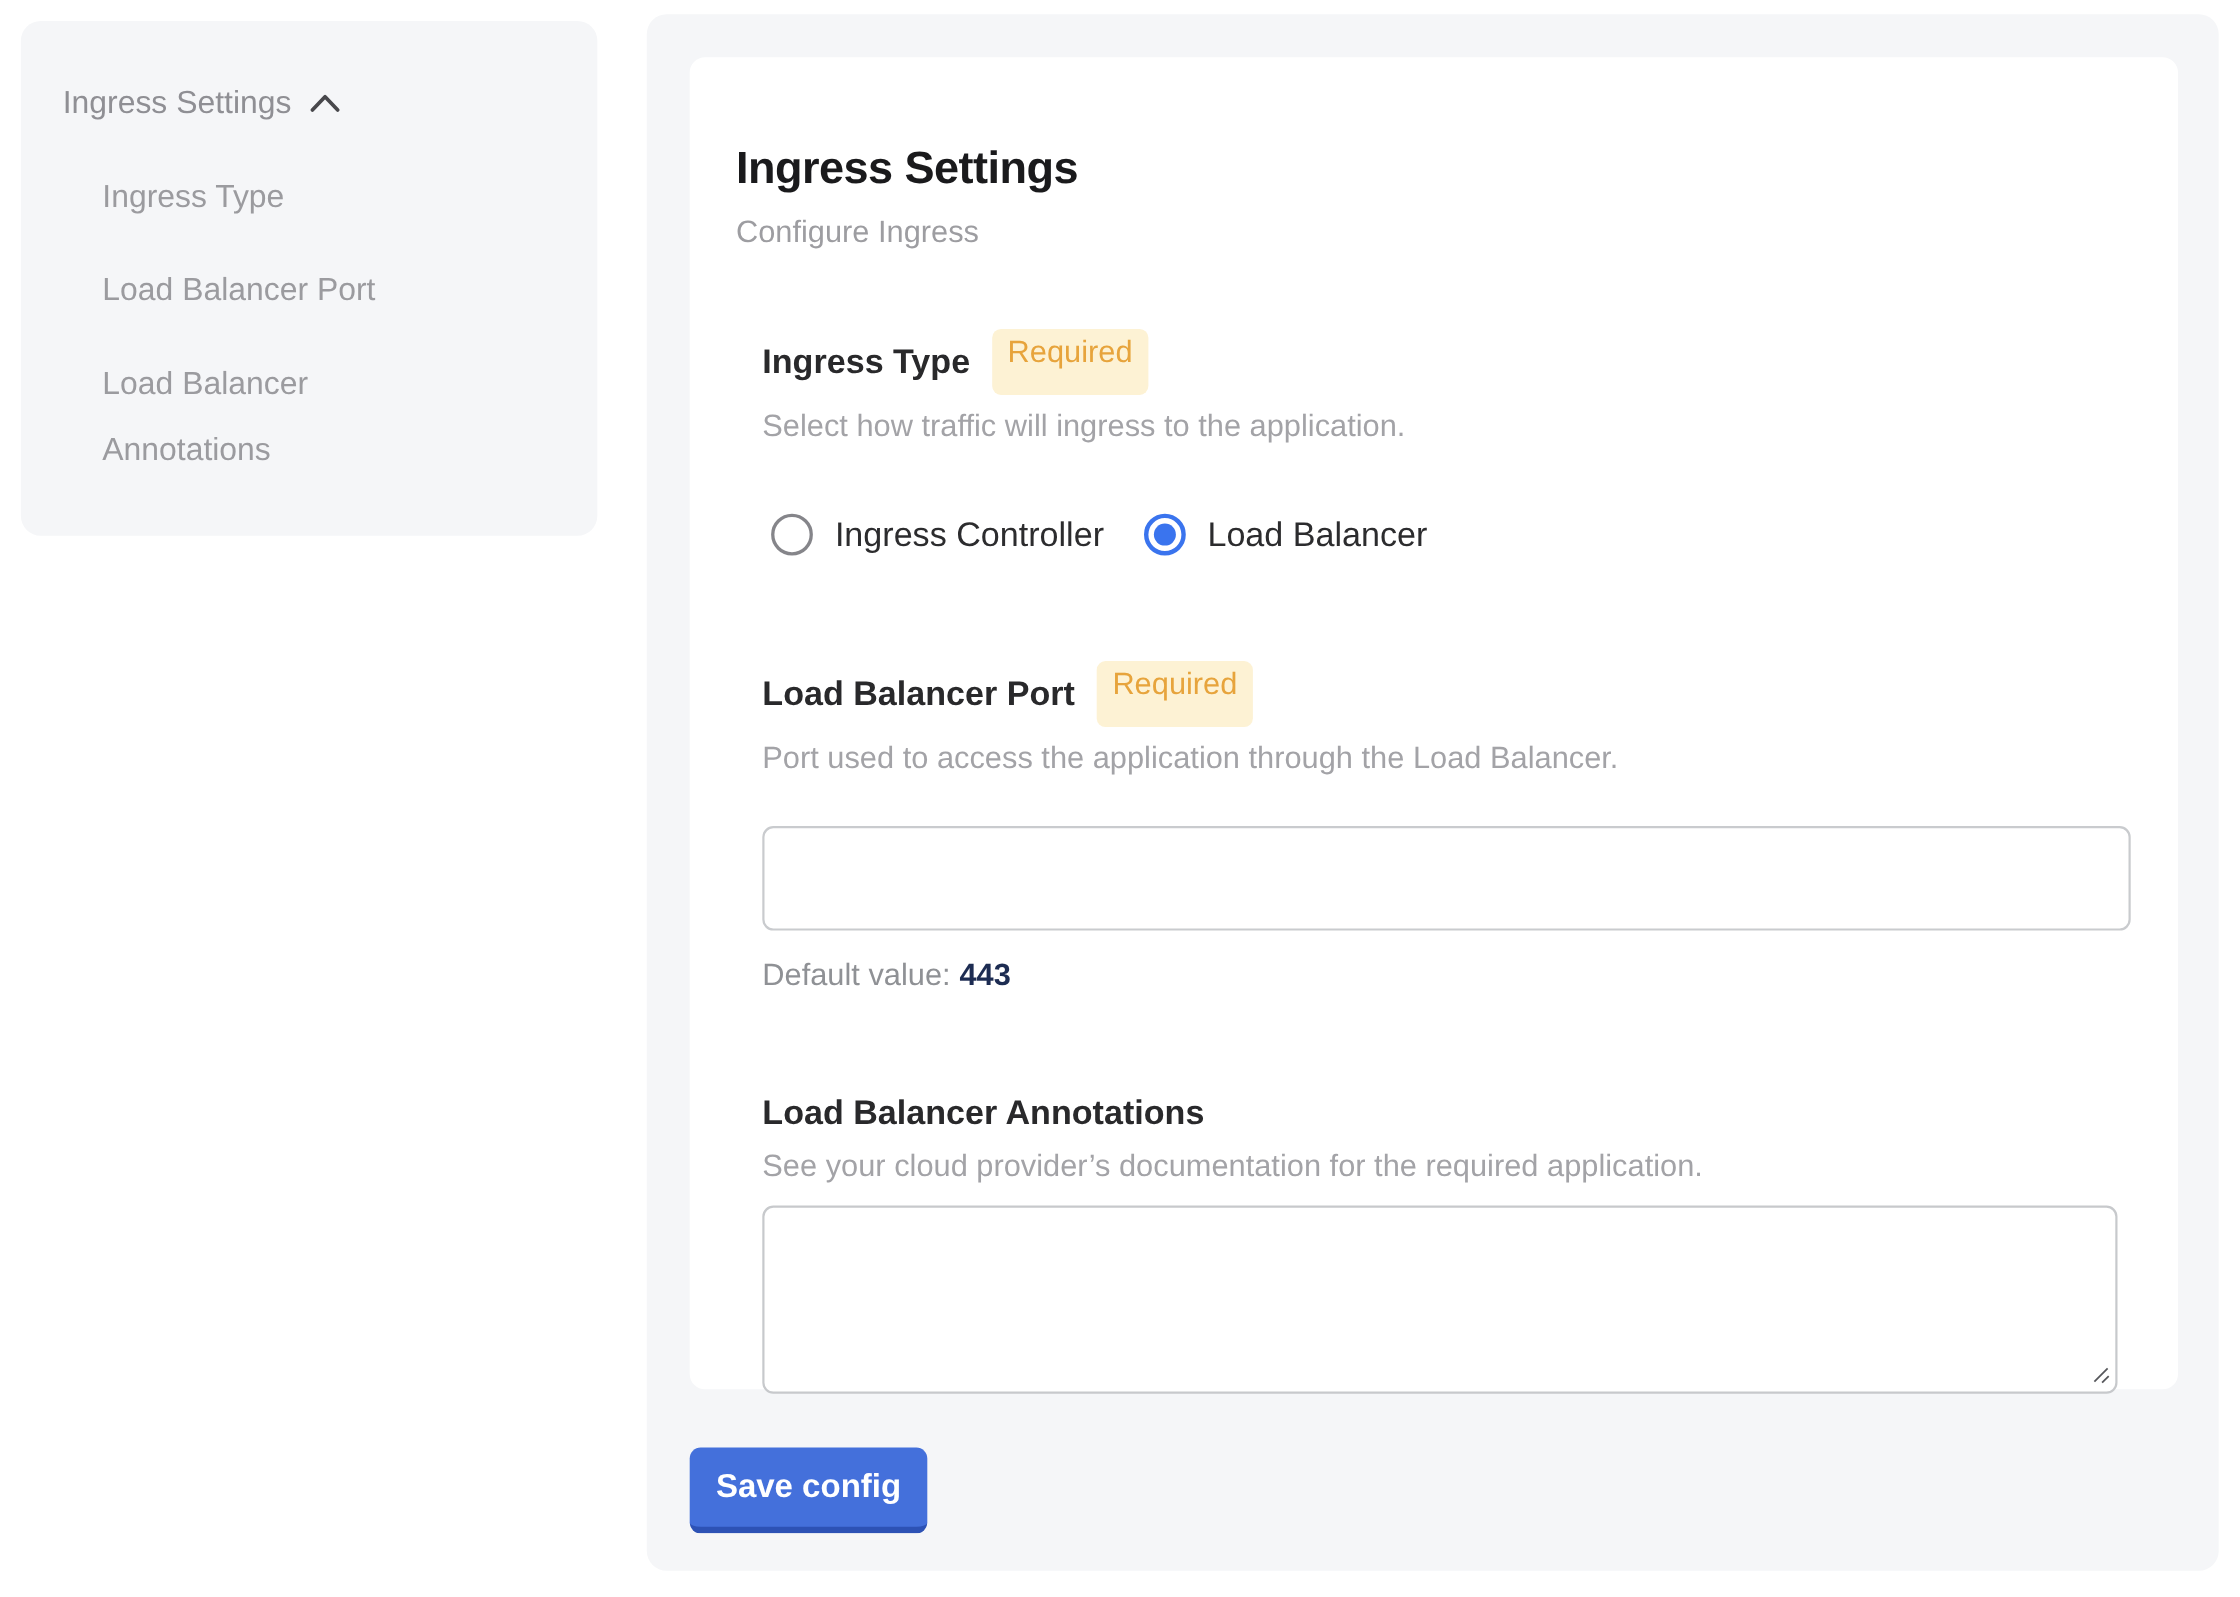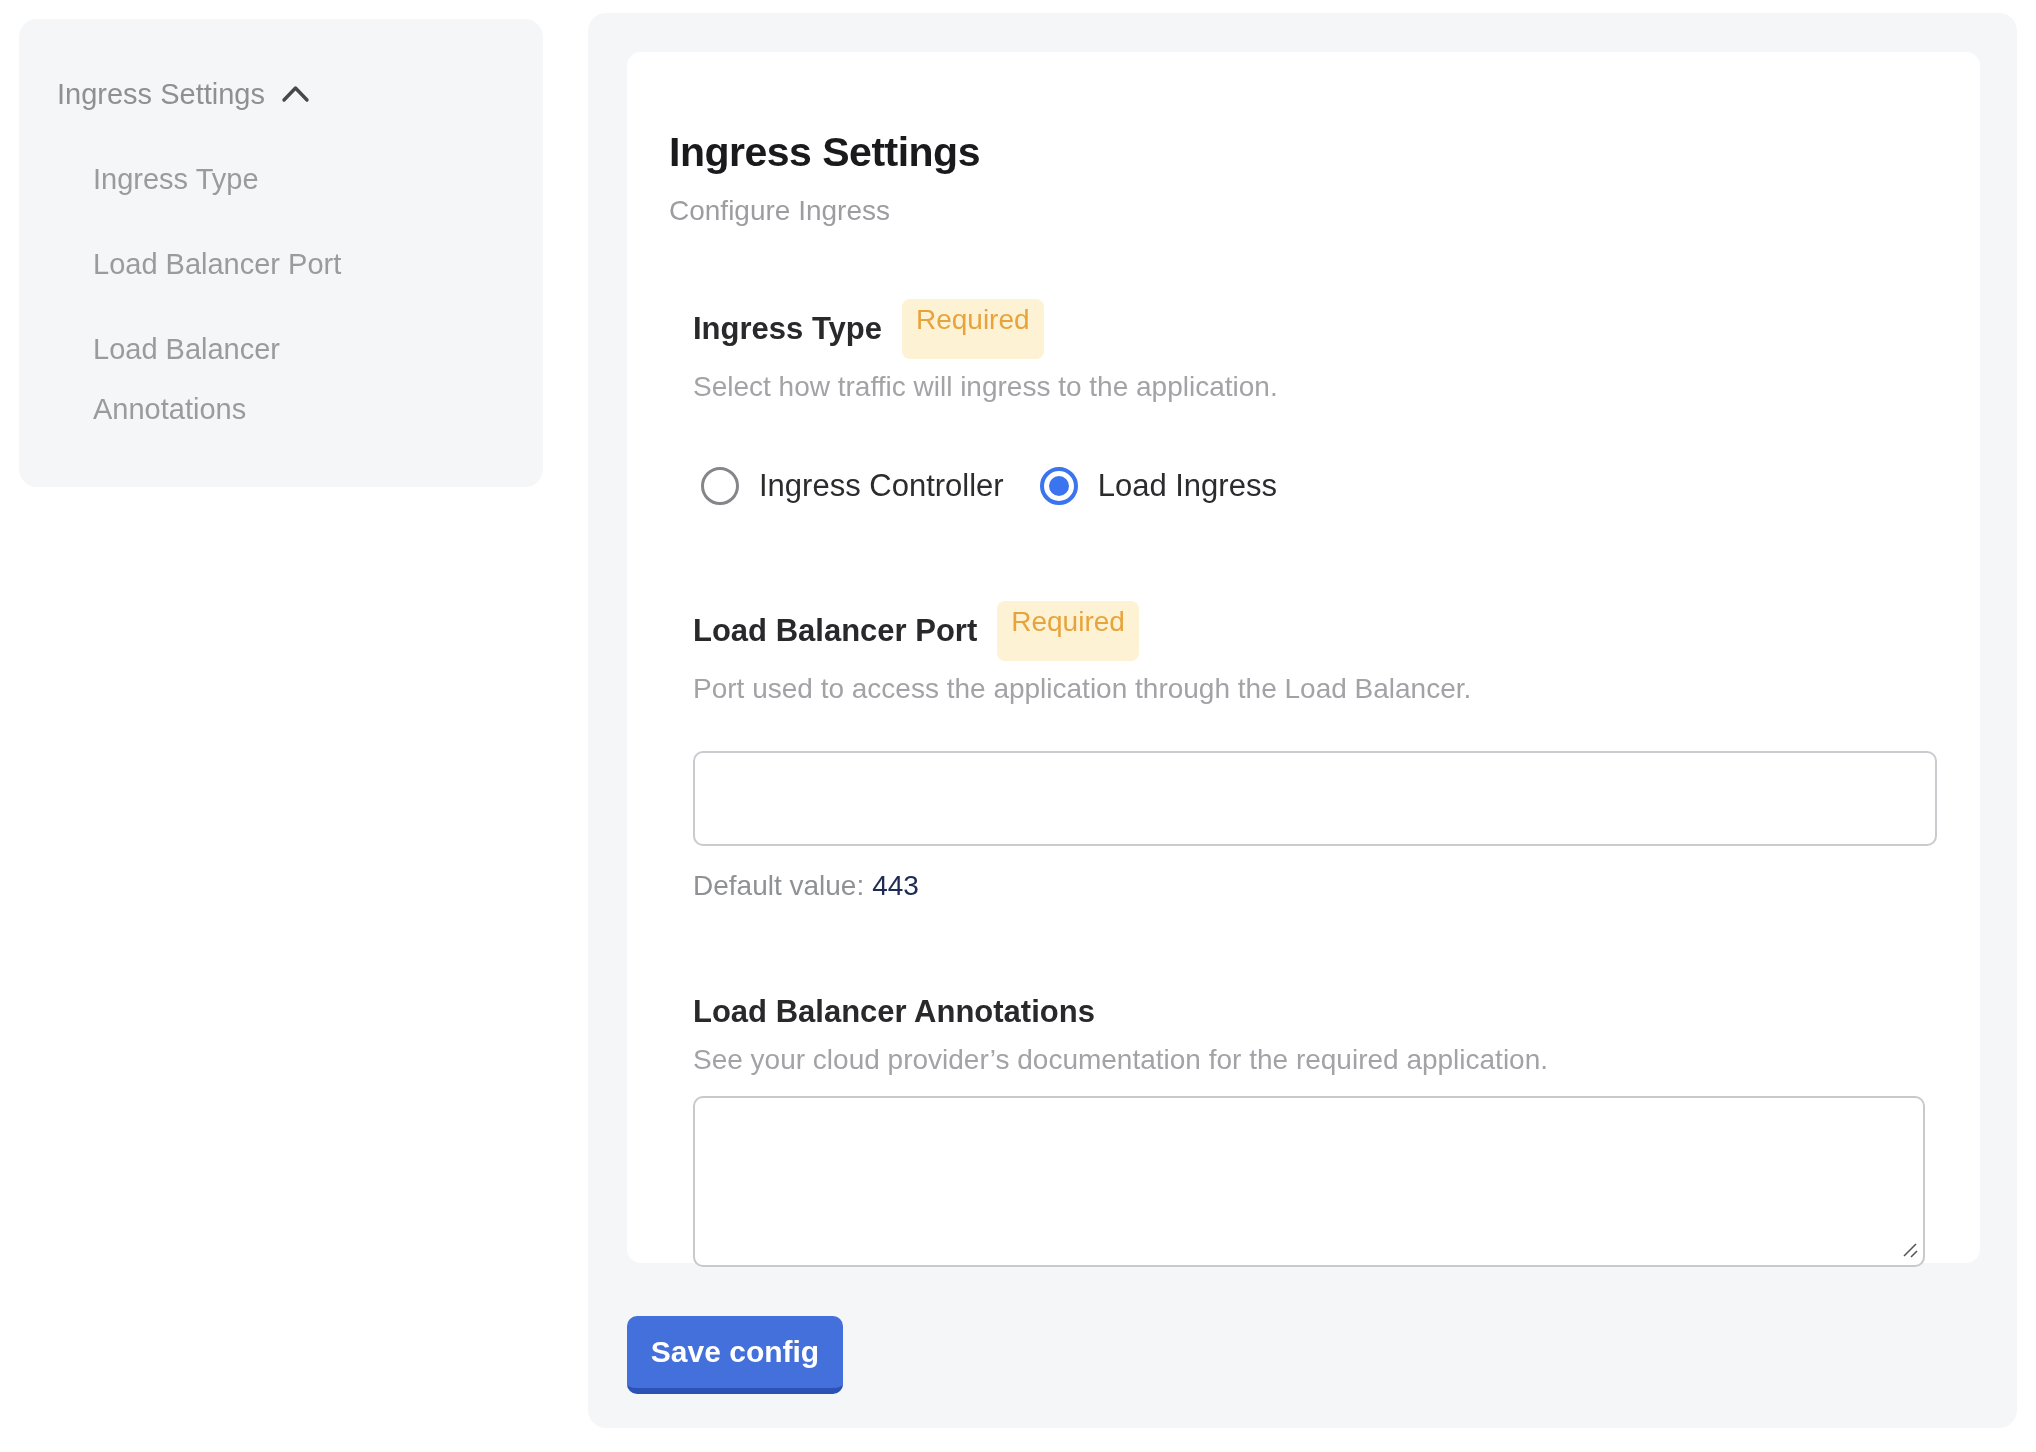--- a/index.html
+++ b/index.html
@@ -134,21 +134,21 @@
     border-radius: 10px;
     background: #fff;
     font-size: 30px;
     padding: 0 24px;
     color: #333;
     font-family: inherit;
     outline: none;
   }
   .default-line { margin-top: 24px; font-size: 28px; line-height: 32px; }
   .default-label { color: #8f9195; }
-  .default-value { color: #1d2c52; font-weight: 400; margin-left: 8px; }
+  .default-value { color: #1d2c52; font-weight: 700; margin-left: 8px; }
 
   
   .textarea-wrap { position: relative; margin-top: 20px; width: 1232px; }
   .textarea {
     display: block;
     width: 100%;
     height: 171px;
     border: 2px solid #c7c9cc;
     border-radius: 10px;
     background: #fff;
@@ -214,21 +214,21 @@
       </div>
       <div class="desc">Select how traffic will ingress to the application.</div>
 
       <div class="radios">
         <div class="radio-opt">
           <span class="radio unchecked"></span>
           <span class="radio-label">Ingress Controller</span>
         </div>
         <div class="radio-opt">
           <span class="radio checked"></span>
-          <span class="radio-label">Load Ingress</span>
+          <span class="radio-label">Load Balancer</span>
         </div>
       </div>
     </div>
 
     <div class="section sec2">
       <div class="section-head">
         <span class="section-title">Load Balancer Port</span>
         <span class="badge">Required</span>
       </div>
       <div class="desc">Port used to access the application through the Load Balancer.</div>

